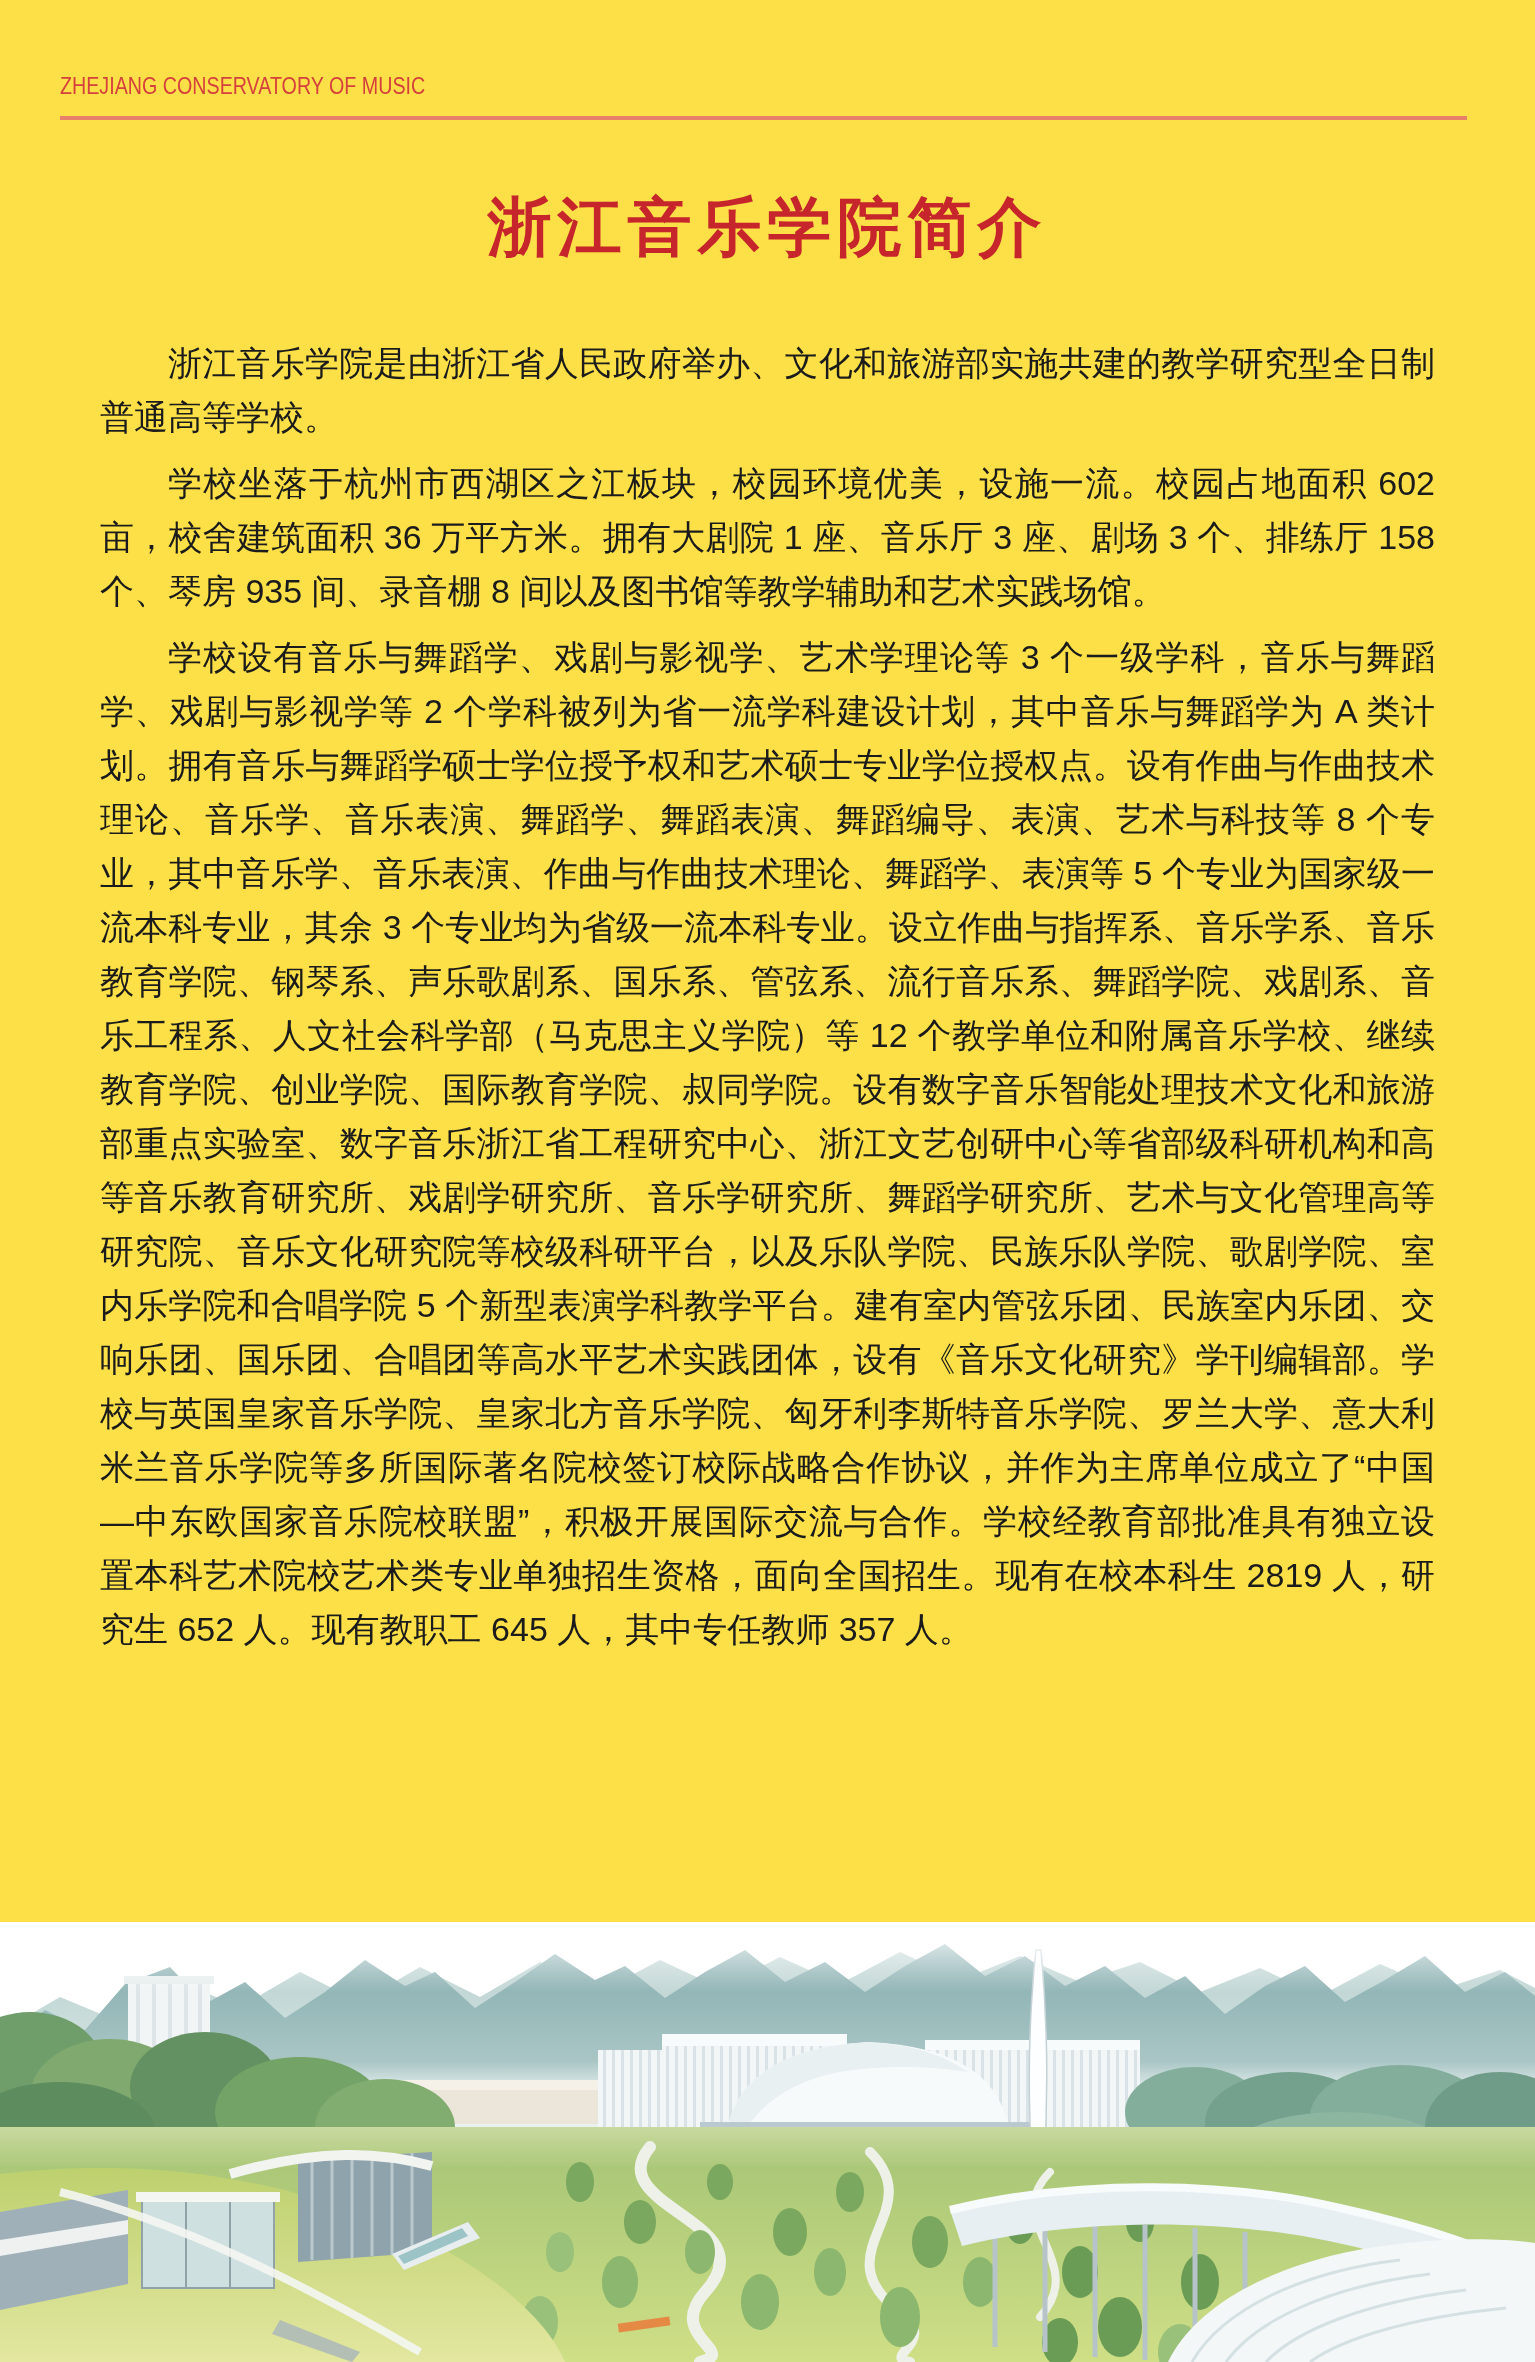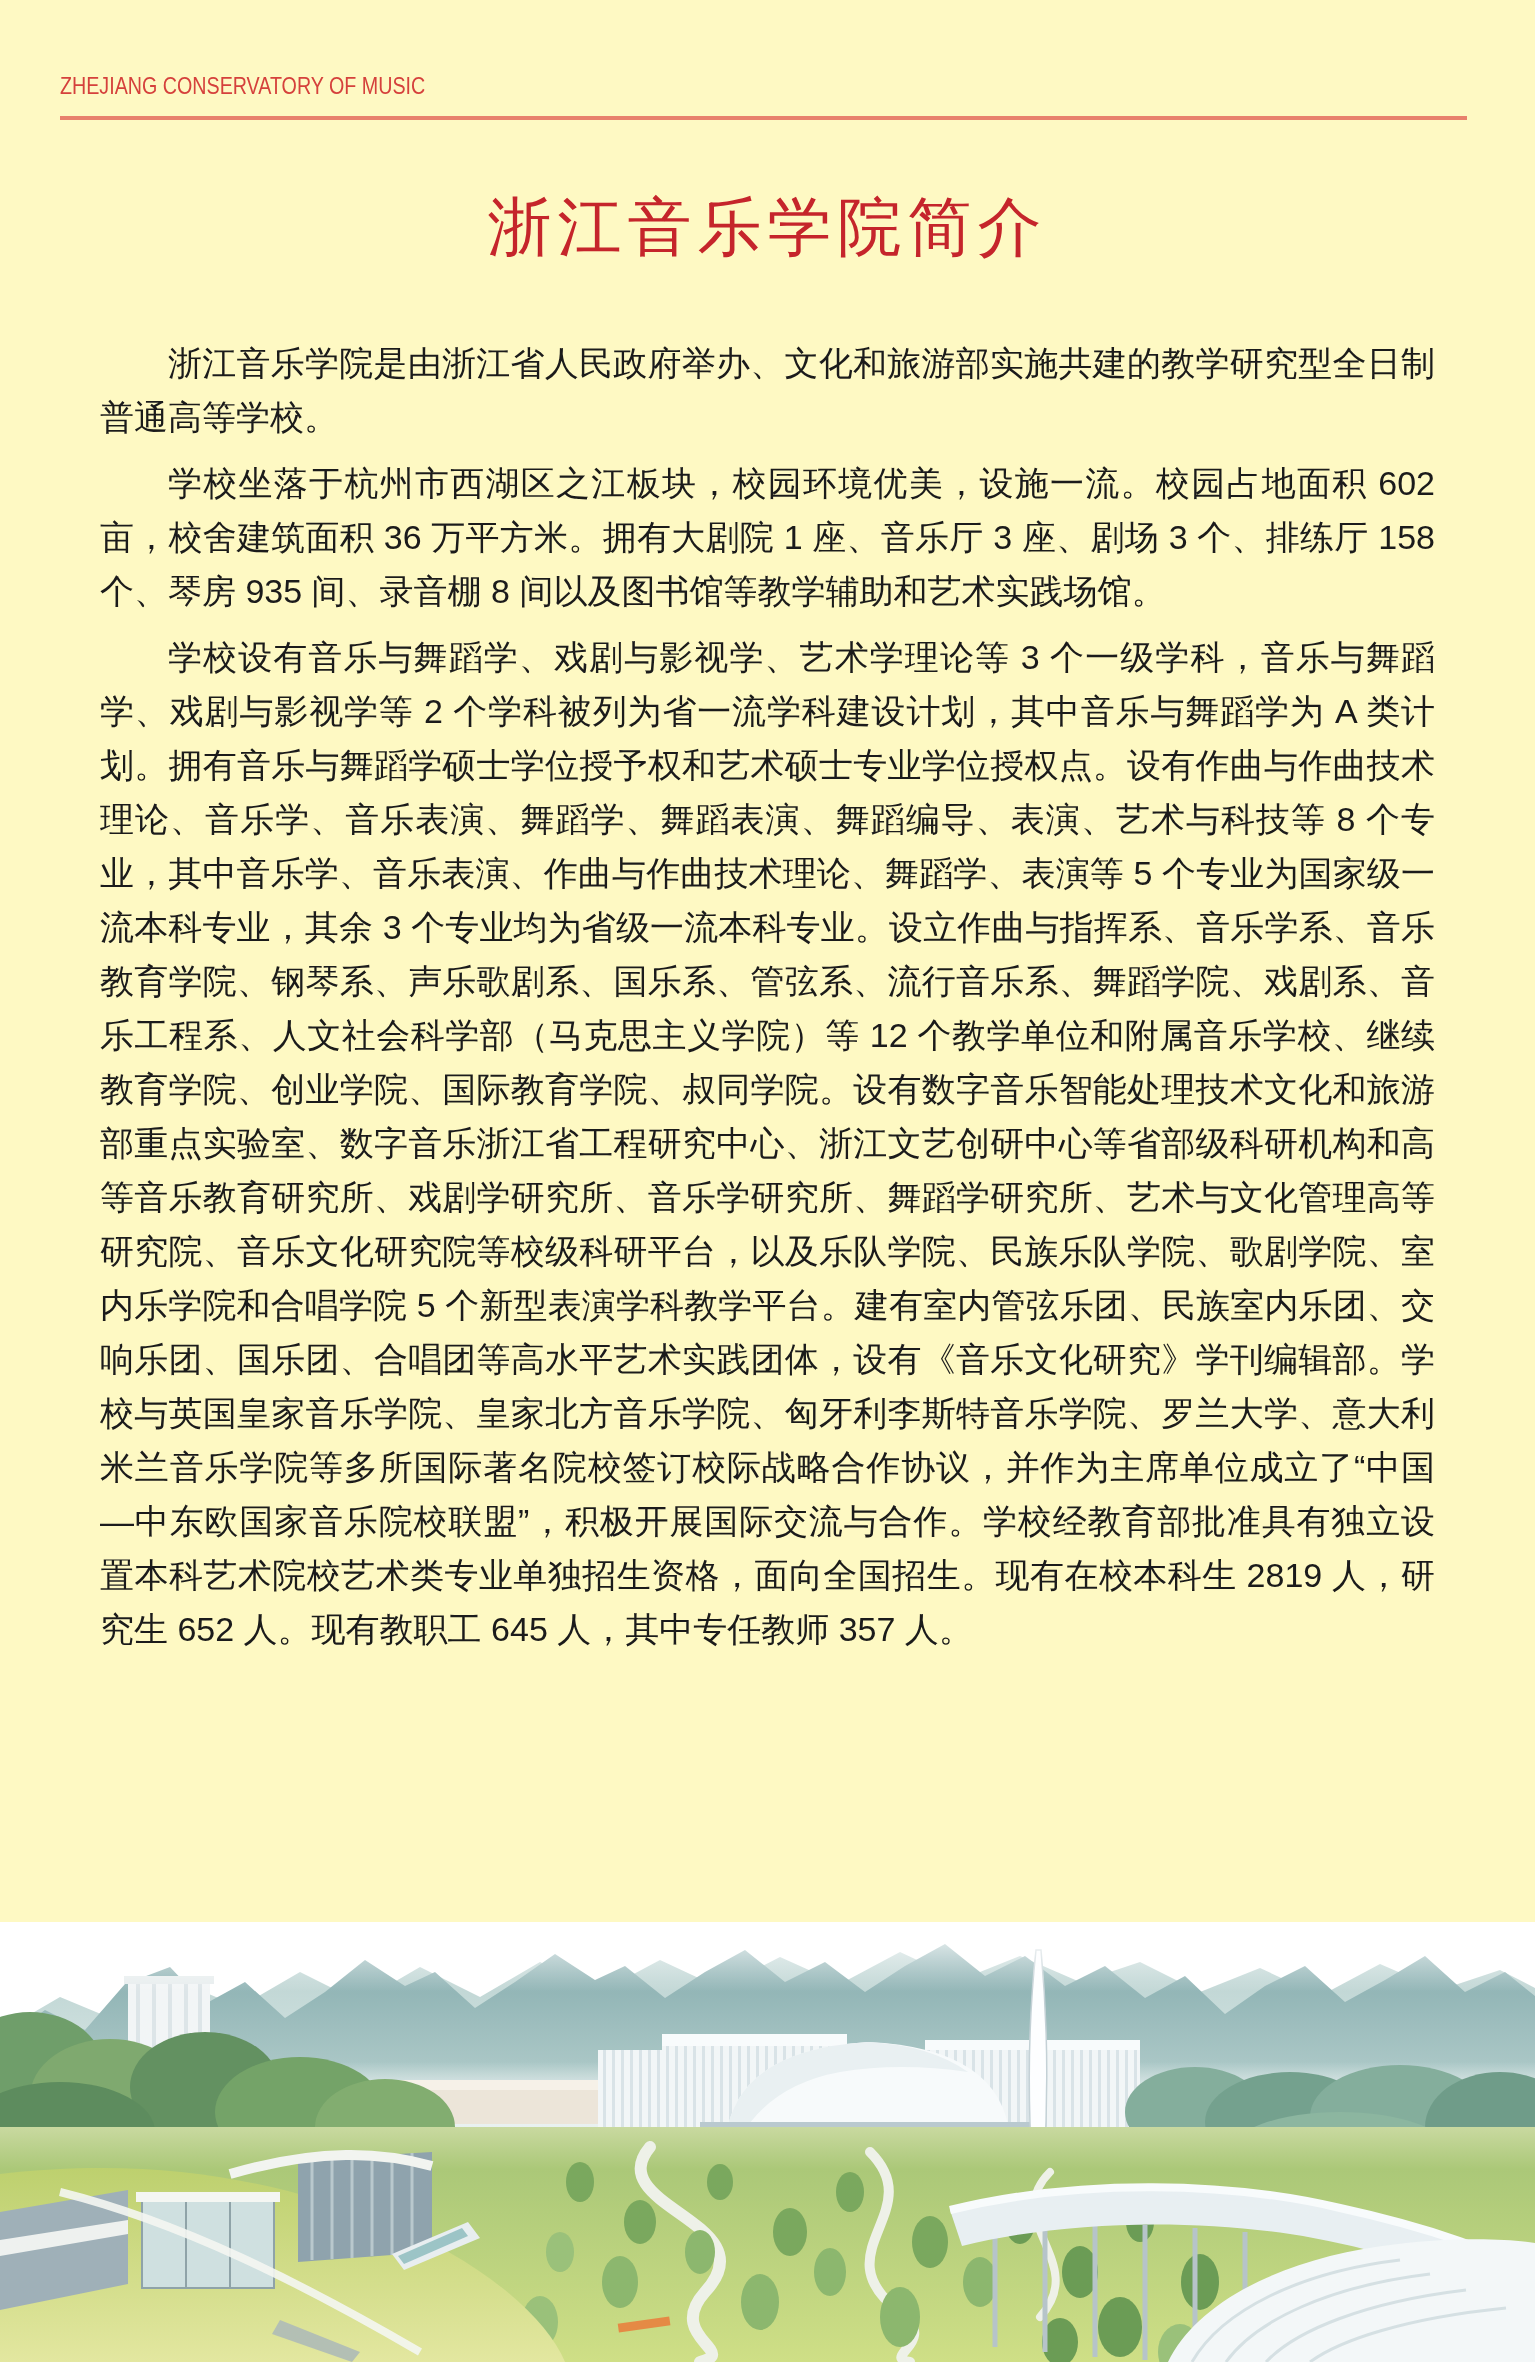--- a/index.html
+++ b/index.html
@@ -1,20 +1,20 @@
 <!DOCTYPE html>
 <html><head>
 <meta charset="utf-8">
 <style>
   html,body { margin:0; padding:0; background:#ffffff; }
   .page {
     position:relative;
     width:1535px; height:2362px;
     margin:0 auto;
-    background:#fef9c3;
+    background:#fde047;
     overflow:hidden;
     font-family:"Liberation Sans","DejaVu Sans",sans-serif;
   }
   
   .masthead {
     position:absolute; left:60px; top:72px;
     color:#d5413c;
     font-size:24px; font-weight:500;
     letter-spacing:0px; white-space:nowrap;
     transform:scale(0.82,1); transform-origin:left center;
@@ -22,21 +22,21 @@
   .masthead-rule {
     position:absolute; left:60px; top:116px;
     width:1407px; height:4px;
     background:#e8816c;
   }
   
   .doc-title {
     position:absolute; left:0; top:188px; width:1535px;
     margin:0; text-align:center;
     font-family:"Liberation Serif","DejaVu Serif",serif;
-    font-weight:normal;
+    font-weight:bold;
     font-size:64px; line-height:80px;
     letter-spacing:6px;
     color:#c5252b;
   }
   
   .body-text {
     position:absolute; left:100px; top:336px; width:1335px;
     z-index:2;
     color:#1b1b1b;
     font-size:34px; line-height:54px;

